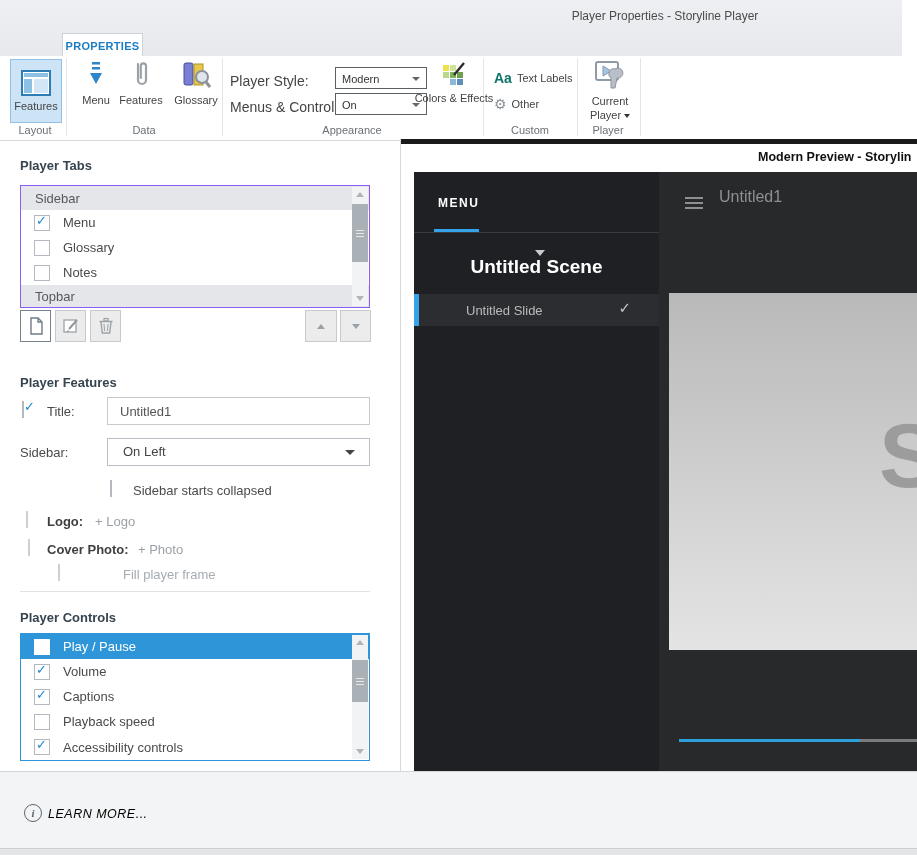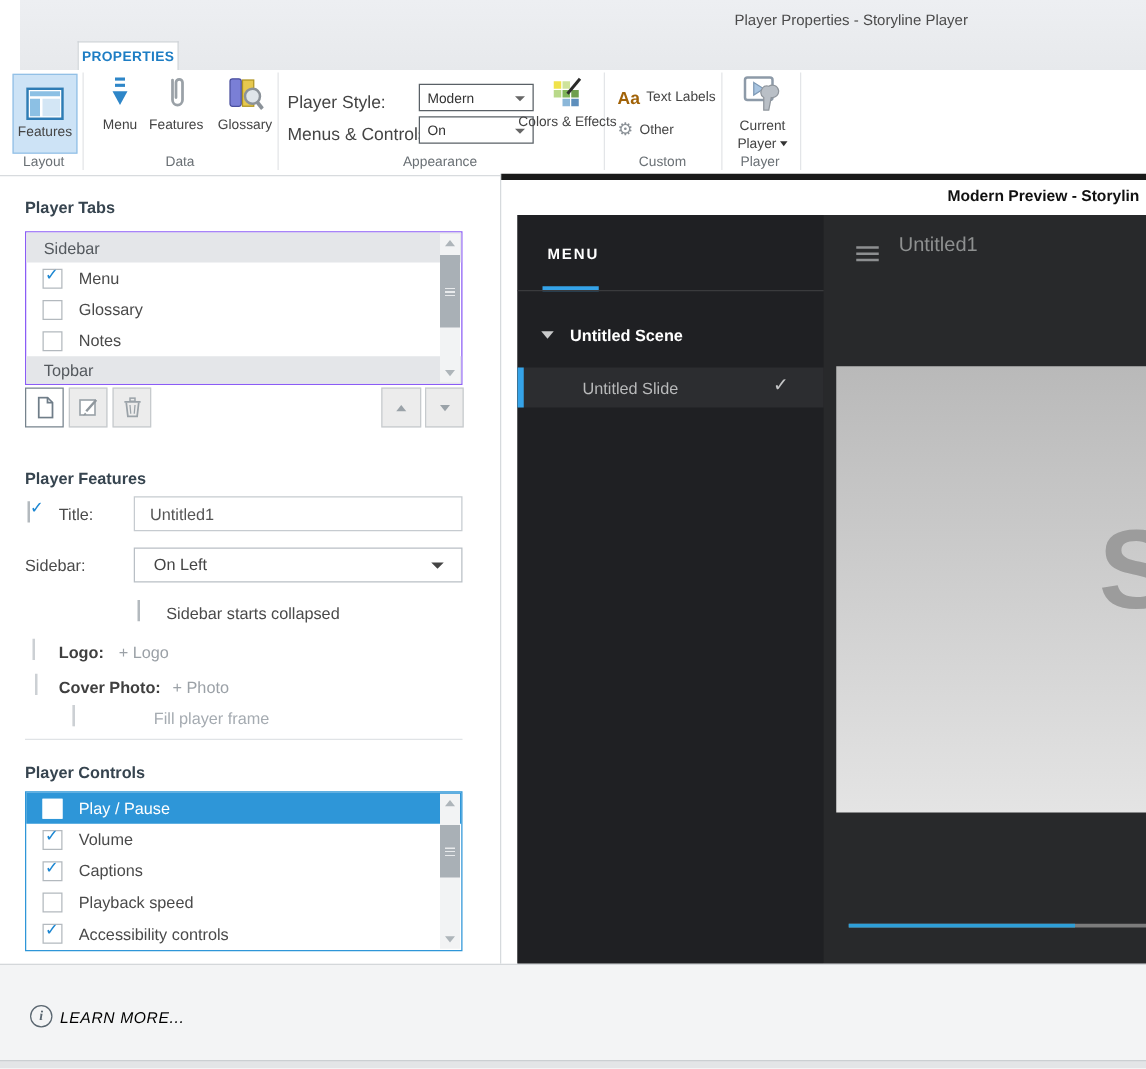--- a/index.html
+++ b/index.html
@@ -1,21 +1,21 @@
 <!DOCTYPE html>
 <html><head>
 <meta charset="utf-8">
 <style>
   html,body{margin:0;padding:0;}
   body{font-family:"Liberation Sans",sans-serif;background:#fff;}
   .app{position:relative;width:917px;height:855px;overflow:hidden;background:#fff;font-size:13px;color:#444;}
   .abs{position:absolute;}
 
   
-  .titlebar{position:absolute;left:16px;top:0;width:902px;height:56px;background:linear-gradient(#edeff2,#e7e9ec);border-bottom:1px solid #e2e4e7;}
+  .titlebar{position:absolute;left:0;top:0;width:902px;height:56px;background:linear-gradient(#edeff2,#e7e9ec);border-bottom:1px solid #e2e4e7;}
   .dialog-title{position:absolute;left:470px;top:9px;width:390px;text-align:center;font-size:12px;color:#4b4b4b;}
   .properties-tab{position:absolute;left:62px;top:33px;width:79px;height:24px;background:#fff;border:1px solid #cdd2d6;border-bottom:none;text-align:center;line-height:24px;font-size:11px;font-weight:bold;color:#1d7dc4;letter-spacing:.3px;}
   .ribbon{position:absolute;left:0;top:56px;width:917px;height:84px;background:#fff;border-bottom:1px solid #d8dbde;}
   .rib-sep{position:absolute;top:2px;width:1px;height:78px;background:#e3e5e8;}
   .grp-label{position:absolute;top:68px;font-size:11px;color:#6a7075;text-align:center;}
   .rib-btn{position:absolute;display:flex;flex-direction:column;align-items:center;cursor:default;}
   .rib-btn .cap{font-size:11px;color:#444;margin-top:4px;white-space:nowrap;}
   .features-btn{left:10px;top:3px;width:50px;height:62px;background:#cde3f6;border:1px solid #92c0e6;justify-content:center;}
   .feat-icon{width:26px;height:22px;background:#fff;border:2px solid #2e7cb5;position:relative;}
   .feat-icon .bar{position:absolute;left:1px;top:1px;right:1px;height:4px;background:#8cc0e4;}
@@ -61,21 +61,21 @@
 
   
   .preview-win{position:absolute;left:400px;top:139px;width:517px;height:632px;background:#fff;border-left:1px solid #d6dadd;box-sizing:border-box;}
   .preview-topbar{position:absolute;left:0;top:0;right:0;height:5px;background:#1a1a1a;}
   .preview-title{position:absolute;left:357px;top:11px;font-size:12.5px;font-weight:bold;color:#111;white-space:nowrap;text-align:right;}
   .player{position:absolute;left:13px;top:33px;right:0;bottom:0;background:#28292b;}
   .pmenu{position:absolute;left:0;top:0;width:245px;bottom:0;background:#1f2023;}
   .pmenu-h{position:absolute;left:24px;top:24px;color:#fff;font-weight:bold;font-size:12px;letter-spacing:1.5px;}
   .pmenu-underline{position:absolute;left:20px;top:57px;width:45px;height:4px;background:#35a3e8;}
   .pmenu-sep{position:absolute;left:0;top:60px;width:100%;height:1px;background:#3a3b3d;}
-  .scene-row{position:absolute;left:0;top:78px;width:100%;height:36px;display:flex;align-items:center;color:#fff;font-weight:bold;font-size:13px;}
+  .scene-row{position:absolute;left:0;top:78px;width:100%;height:36px;display:flex;align-items:center;color:#fff;font-weight:bold;font-size:19px;flex-direction:column;}
   .scene-caret{width:0;height:0;border-left:5px solid transparent;border-right:5px solid transparent;border-top:6px solid #c9cacb;margin:0 13px 0 19px;}
   .slide-row{position:absolute;left:0;top:122px;width:100%;height:32px;background:#2c2d30;display:flex;align-items:center;color:#b9babb;font-size:13px;}
   .slide-accent{position:absolute;left:0;top:0;width:5px;height:100%;background:#35a3e8;}
   .slide-row .txt{margin-left:52px;}
   .slide-check{position:absolute;right:28px;top:5px;color:#c4c5c6;font-family:"DejaVu Sans",sans-serif;font-size:15px;}
   .pmain{position:absolute;left:245px;top:0;right:0;bottom:0;background:#28292b;}
   .hamburger{position:absolute;left:26px;top:25px;width:18px;height:12px;display:flex;flex-direction:column;justify-content:space-between;}
   .hamburger span{height:2px;background:#8d8f91;}
   .pheader-title{position:absolute;left:60px;top:16px;font-size:16px;color:#8e9090;}
   .pslide{position:absolute;left:10px;top:121px;right:0;height:357px;background:linear-gradient(#b9b9b9,#e4e4e4);overflow:hidden;}
@@ -169,21 +169,21 @@
             <rect x="10" y="19" width="6" height="6" fill="#8bb7d9"></rect>
           <rect x="17" y="19" width="6" height="6" fill="#5e8fbc"></rect>
           <line x1="24" y1="3" x2="14" y2="15" stroke="#2b2b2b" stroke-width="2.4"></line>
         </svg>
       </span>
       <span class="cap" style="text-align:center;line-height:1.2">Colors &amp; Effects</span>
     </div>
     <div class="grp-label" style="left:312px;width:80px">Appearance</div>
 
     <div class="rib-small" style="left:494px;top:14px">
-      <span style="font-weight:bold;font-size:14px;color:#a16207;margin-right:5px">Aa</span>
+      <span style="font-weight:bold;font-size:14px;color:#0f766e;margin-right:5px">Aa</span>
       <span>Text Labels</span>
     </div>
     <div class="rib-small" style="left:494px;top:40px">
       <span style="font-family:'DejaVu Sans',sans-serif;font-size:14px;color:#8a9096;margin-right:5px">⚙</span>
       <span>Other</span>
     </div>
     <div class="grp-label" style="left:490px;width:80px">Custom</div>
 
     <div class="rib-btn" style="left:585px;top:3px;width:50px">
       <span>

